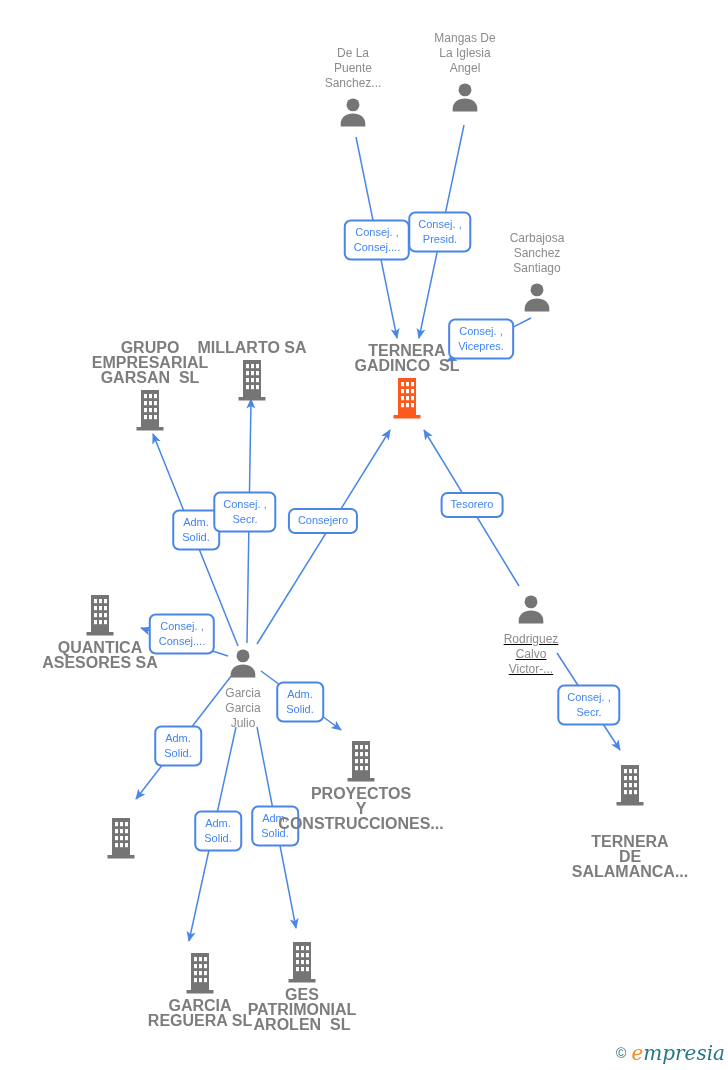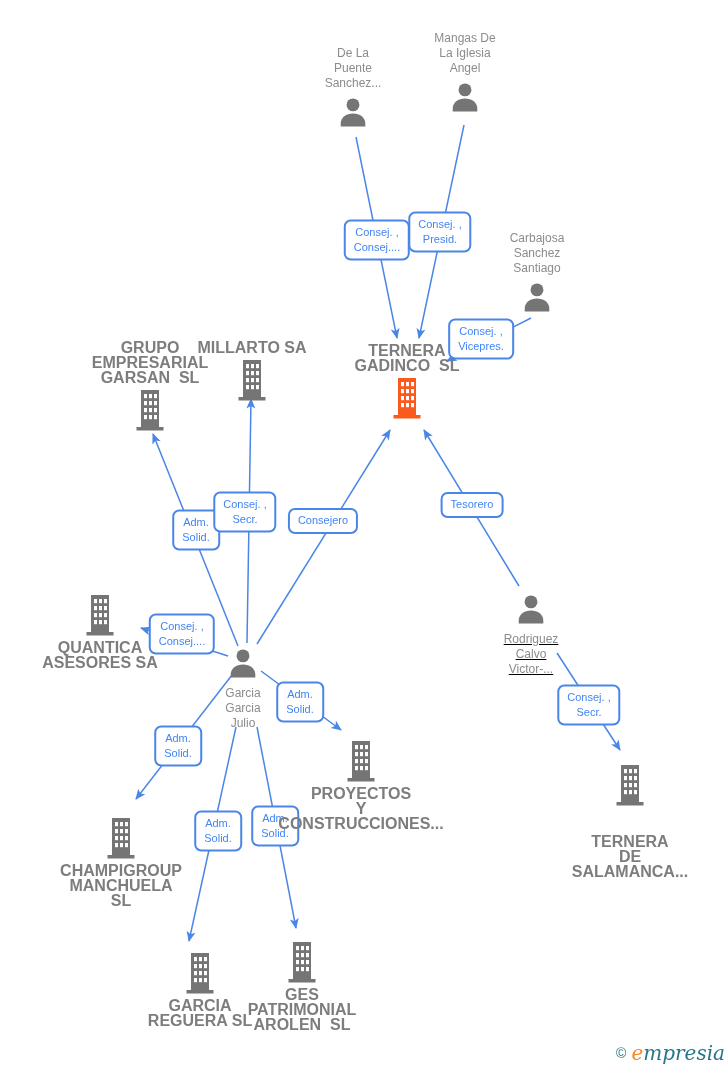--- a/index.html
+++ b/index.html
@@ -250,23 +250,20 @@
             <rect x="11" y="12" width="3" height="4.2" fill="#ffffff"></rect>
             <rect x="16" y="12" width="3" height="4.2" fill="#ffffff"></rect>
             <rect x="21" y="12" width="3" height="4.2" fill="#ffffff"></rect>
             <rect x="11" y="19" width="3" height="4.2" fill="#ffffff"></rect>
             <rect x="16" y="19" width="3" height="4.2" fill="#ffffff"></rect>
             <rect x="21" y="19" width="3" height="4.2" fill="#ffffff"></rect>
             <rect x="11" y="26" width="3" height="4.2" fill="#ffffff"></rect>
             <rect x="16" y="26" width="3" height="4.2" fill="#ffffff"></rect>
             <rect x="21" y="26" width="3" height="4.2" fill="#ffffff"></rect>
           </svg></span>
-        <div class="label">CHAMPIGROUP
-MANCHUELA
-SL</div>
       </div>
       <div class="node company" style="left: 200px; top: 948px;">
         <span class="icon"><svg width="34" height="42" viewBox="0 0 34 42">
             <rect x="8" y="1" width="18" height="37" fill="#757575"></rect>
             <rect x="3.5" y="38" width="27" height="3.5" fill="#757575"></rect>
             <rect x="11" y="5" width="3" height="4.2" fill="#ffffff"></rect>
             <rect x="16" y="5" width="3" height="4.2" fill="#ffffff"></rect>
             <rect x="21" y="5" width="3" height="4.2" fill="#ffffff"></rect>
             <rect x="11" y="12" width="3" height="4.2" fill="#ffffff"></rect>
             <rect x="16" y="12" width="3" height="4.2" fill="#ffffff"></rect>

